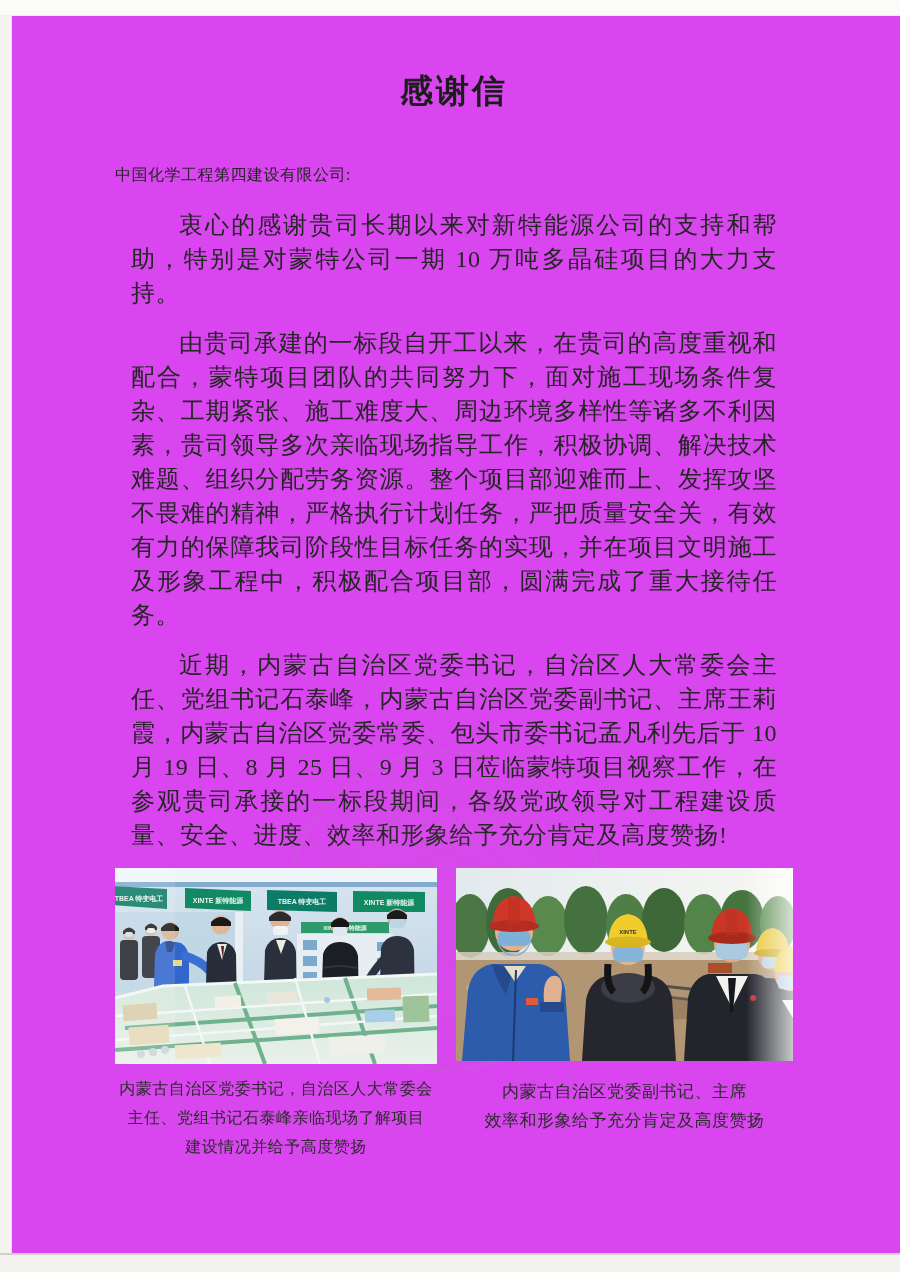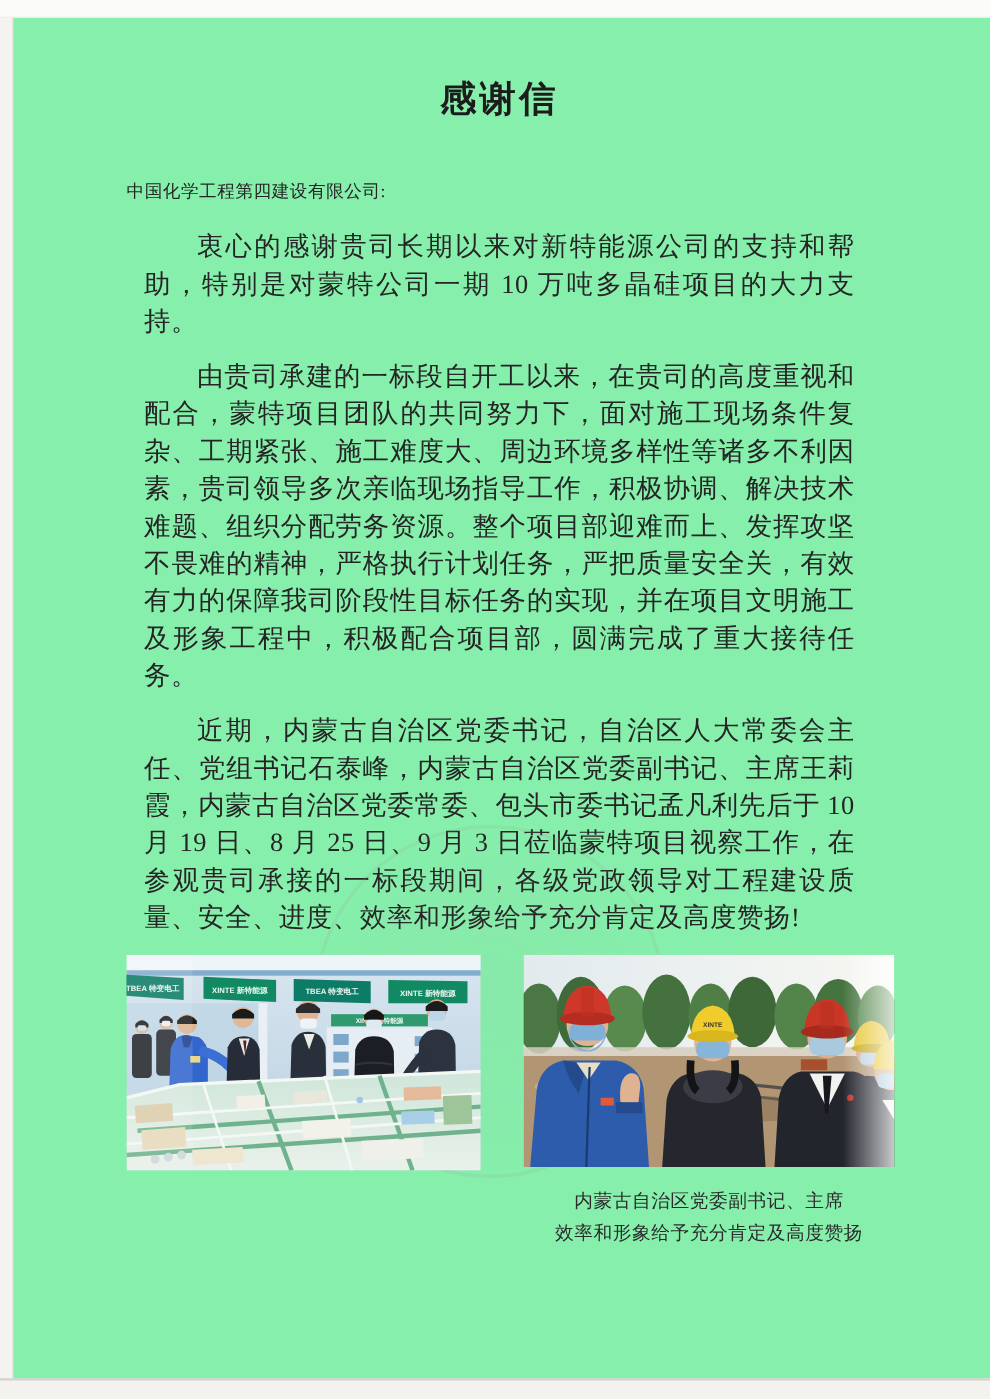--- a/index.html
+++ b/index.html
@@ -4,21 +4,21 @@
 <style>
   html,body{margin:0;padding:0;}
   body{
     width:900px;height:1272px;
     background:#ededea;
     font-family:"Liberation Serif","DejaVu Serif",serif;
     position:relative;overflow:hidden;
   }
   .scan-page{
     position:absolute;left:0;top:0;width:900px;height:1272px;
-    background:#86efac;
+    background:#d946ef;
   }
   
   .edge-left{position:absolute;left:0;top:16px;width:11px;height:1238px;background:#f4f3f0;border-right:1px solid #e3e2dd;}
   .edge-top{position:absolute;left:0;top:0;width:900px;height:15px;background:#fbfbf9;border-bottom:1px solid #f1f0ec;}
   .edge-bottom{position:absolute;left:0;top:1253px;width:900px;height:19px;background:#f3f2ef;border-top:2px solid #d2d1cc;}
   .content{
     position:relative;
     padding:70px 107px 0 115px;
   }
   .doc-title{
@@ -42,21 +42,21 @@
     background:radial-gradient(circle,rgba(168,158,142,.06) 0%,rgba(168,158,142,.03) 55%,transparent 72%);
     z-index:1;pointer-events:none;
   }
   .photo-row{
     position:relative;z-index:2;
     display:flex;justify-content:space-between;
     margin-top:7px;
   }
   figure{margin:0;}
   .fig-left{width:322px;}
-  .fig-right{width:337px;padding-left:39px;}
+  .fig-right{width:337px;}
   .photo-svg{display:block;}
   figcaption{
     margin-top:10px;
     font-size:16px;line-height:29px;color:#2b2b2b;
     text-align:center;letter-spacing:.5px;
   }
   .fig-right figcaption{margin-top:16px;font-size:17px;}
   .cap-line{display:block;}
   .svg-label{font-family:"Liberation Sans","DejaVu Sans",sans-serif;font-weight:bold;}
 </style>
@@ -198,20 +198,25 @@
               <rect x="250" y="142" width="30" height="12" fill="#a9cfe8" transform="rotate(-2 265 148)"></rect>
               <rect x="288" y="128" width="26" height="26" fill="#9ec49a" transform="rotate(-2 301 141)"></rect>
               <circle cx="26" cy="186" r="4" fill="#cdd6d8"></circle>
                 <circle cx="38" cy="184" r="4" fill="#cdd6d8"></circle>
               <circle cx="50" cy="182" r="4" fill="#cdd6d8"></circle>
                 <circle cx="212" cy="132" r="3" fill="#9fc7e4"></circle>
             </g>
           </g>
           <rect x="0" y="0" width="60" height="196" fill="#ffffff" opacity=".12"></rect>
         </svg>
+        <figcaption>
+          <span class="cap-line">内蒙古自治区党委书记，自治区人大常委会</span>
+          <span class="cap-line">主任、党组书记石泰峰亲临现场了解项目</span>
+          <span class="cap-line">建设情况并给予高度赞扬</span>
+        </figcaption>
       </figure>
 
       <figure class="fig-right">
         <svg class="photo-svg" width="337" height="193" viewBox="0 0 337 193">
           <defs>
             <linearGradient id="skyG" x1="0" y1="0" x2="1" y2="0">
               <stop offset="0" stop-color="#e2eaee"></stop>
                 <stop offset="1" stop-color="#f7f7f2"></stop>
             </linearGradient>
             <linearGradient id="washG" x1="0" y1="0" x2="1" y2="0">

